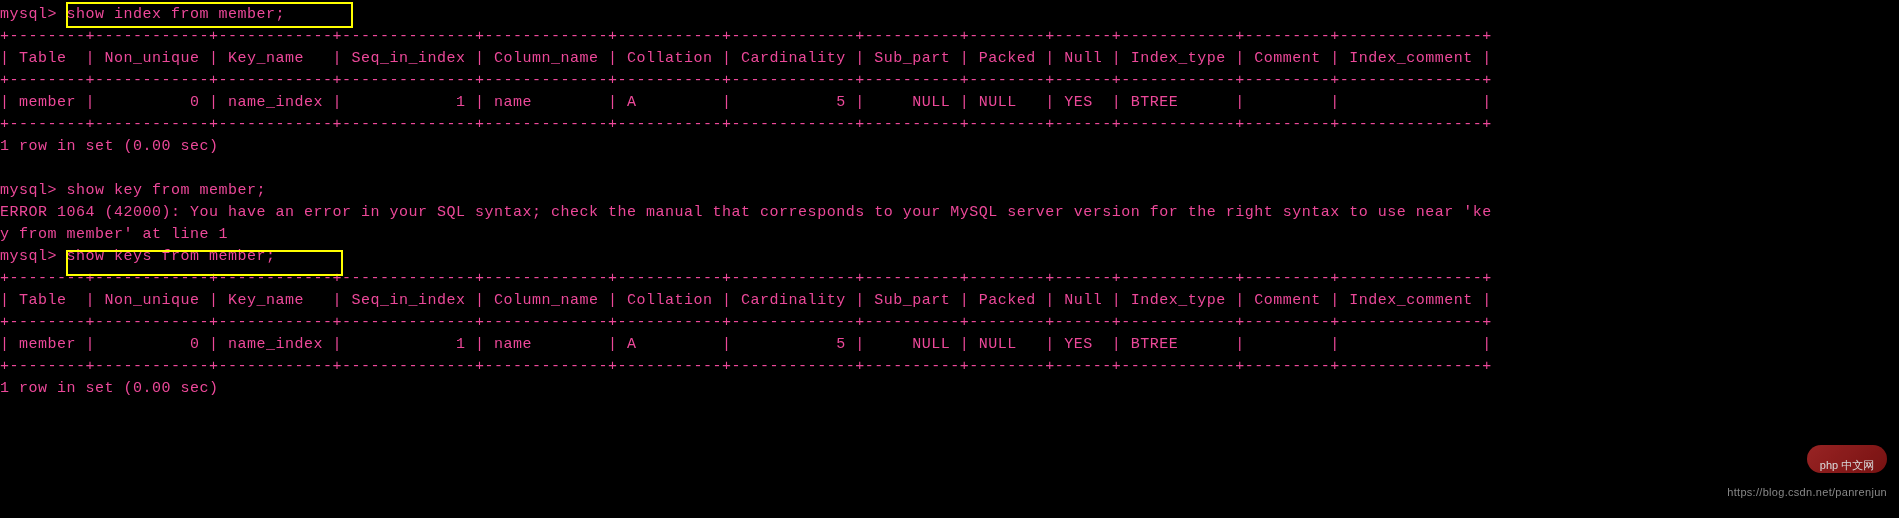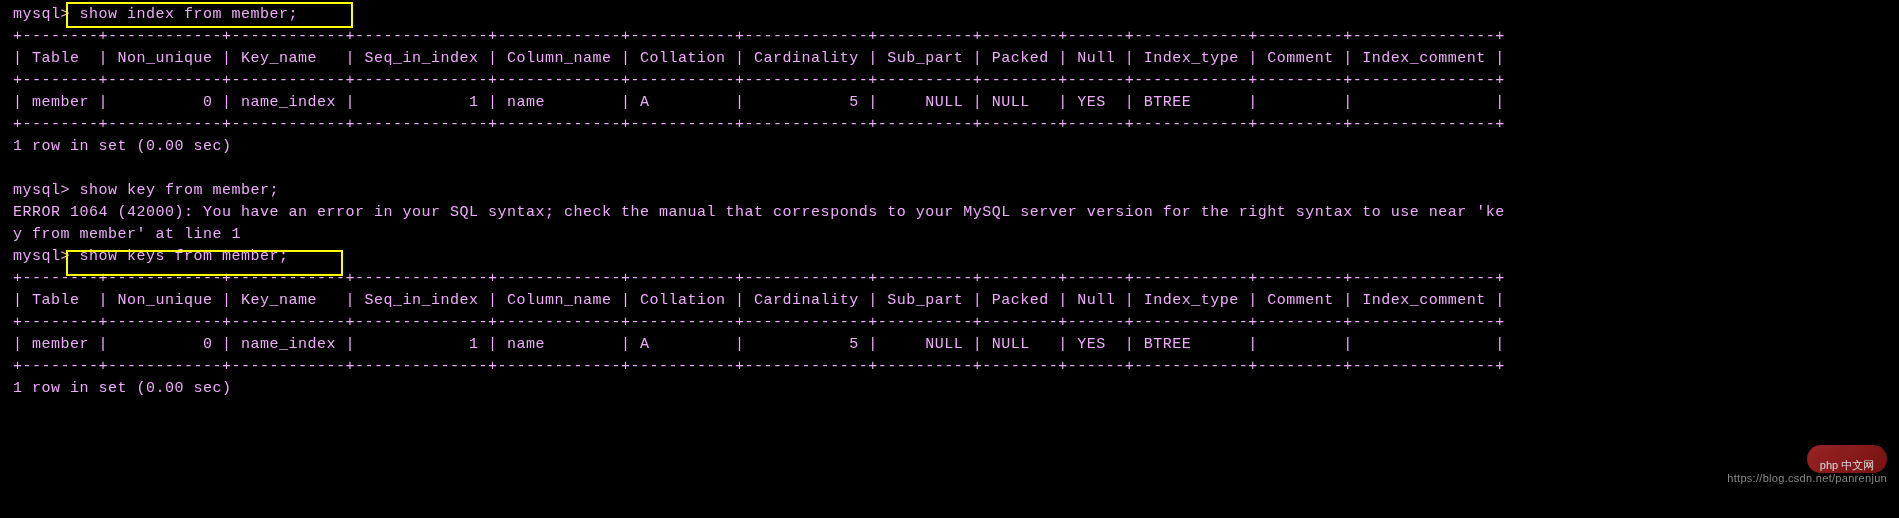--- a/index.html
+++ b/index.html
@@ -5,25 +5,25 @@
   html, body {
     margin: 0;
     padding: 0;
     background: #000000;
     width: 1899px;
     height: 518px;
     overflow: hidden;
   }
   pre {
     margin: 0;
-    padding: 4px 13px;
+    padding: 4px 0;
     font-family: "Consolas", "Menlo", "Monaco", "Courier New", monospace;
     font-size: 15px;
     line-height: 22px;
-    color: #f0abfc;
+    color: #ec4899;
     white-space: pre;
     letter-spacing: 0.5px;
     position: relative;
     z-index: 1;
   }
   .highlight-box {
     position: absolute;
     border: 2px solid #ffff00;
     pointer-events: none;
     z-index: 2;
@@ -41,21 +41,21 @@
     justify-content: center;
     color: #fff;
     font-family: sans-serif;
     font-size: 11px;
     opacity: 0.85;
     z-index: 3;
   }
   .watermark-text {
     position: absolute;
     right: 12px;
-    bottom: 34px;
+    bottom: 20px;
     font-family: sans-serif;
     font-size: 11px;
     color: #888888;
     letter-spacing: 0.3px;
     z-index: 3;
   }
 </style>
 </head>
 <body>
 

